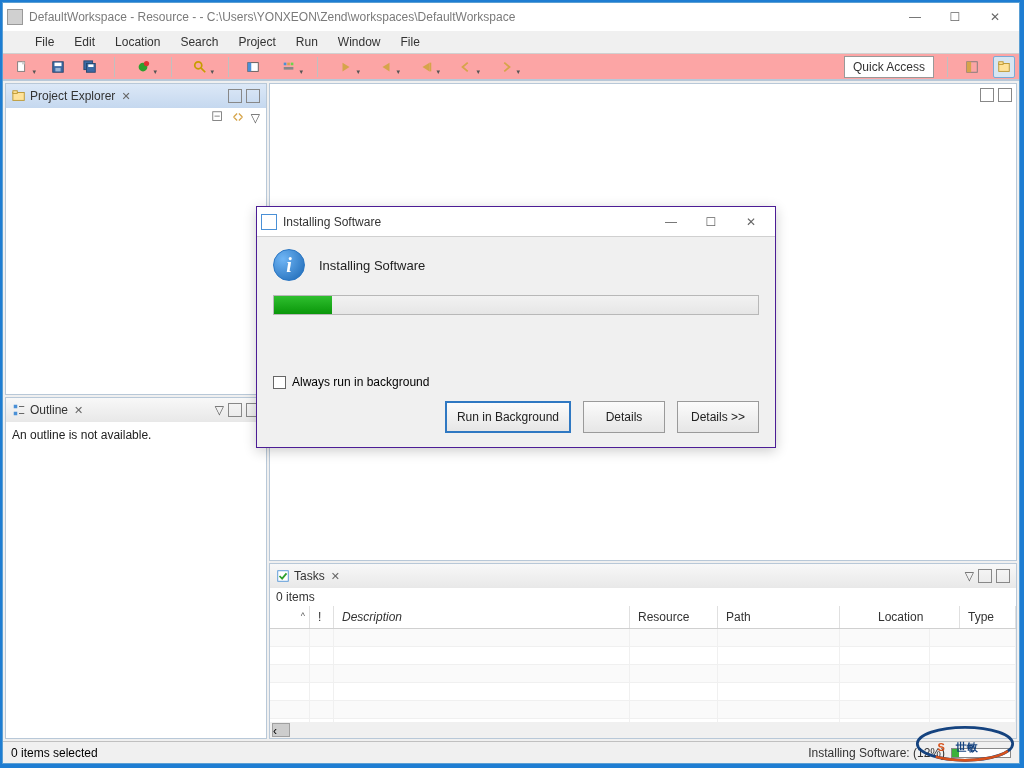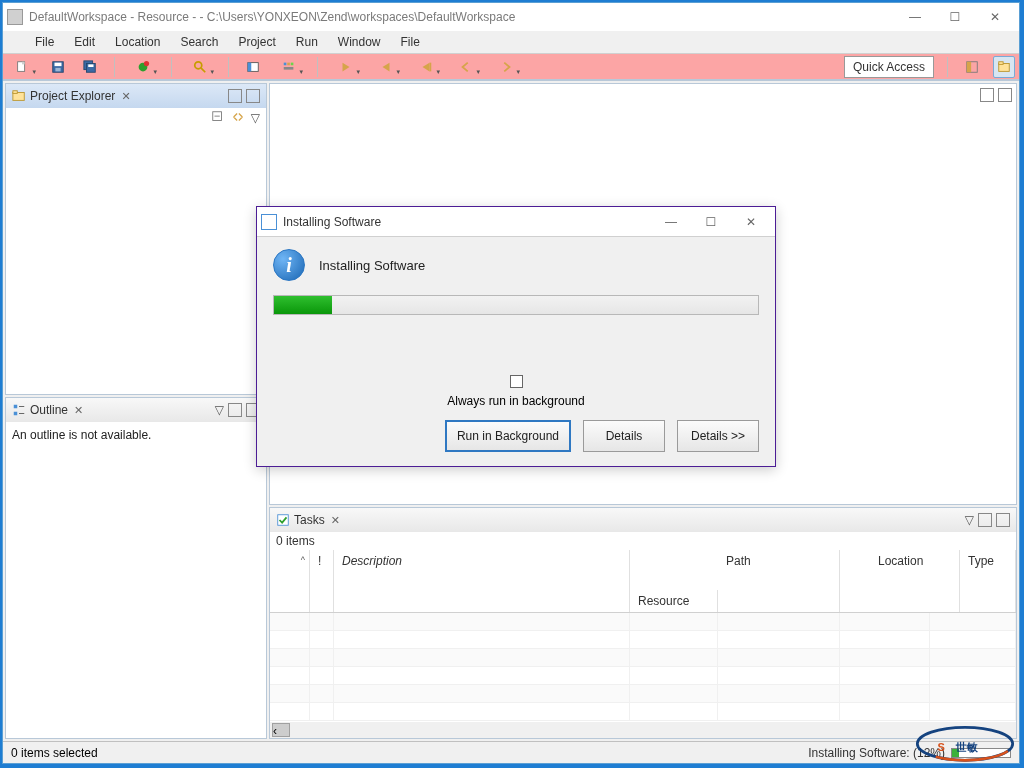--- a/index.html
+++ b/index.html
@@ -27,21 +27,21 @@
 .pane-icon { width: 14px; height: 14px; display: inline-block; }
 .pane-title { color: #333; }
 .pane-close { color: #666; cursor: pointer; font-size: 11px; padding: 0 2px;}
 .pane-tools { margin-left: auto; display: flex; gap: 4px; align-items: center;}
 .mini { width: 14px; height: 14px; border: 1px solid #888; cursor: pointer; }
 .pane-body { flex: 1; padding: 6px; color: #222; overflow: hidden; }
 .pane-subtools { height: 20px; display: flex; align-items: center; justify-content: flex-end; padding: 0 6px; gap: 6px; }
 .right-col { flex: 1; display: flex; flex-direction: column; gap: 2px; }
 .editor-area { flex: 1; background: #fff; border: 1px solid #b8c8d8; position: relative;}
 .editor-area .pane-tools { position: absolute; right: 4px; top: 4px;}
-.tasks-pane { height: 232px; }
+.tasks-pane { height: 176px; }
 .tasks-count { padding: 2px 6px; color: #333; }
 .table { flex: 1; position: relative; overflow: hidden;}
 .thead { display: flex; background: #fff; border-bottom: 1px solid #d0d0d0; }
 .th { border-right: 1px solid #e0e0e0; padding: 4px 8px; color: #333; background: #fff; cursor: pointer; position: relative;}
 .th.sort::after { content: "^"; font-size: 9px; color: #555; position: absolute; right: 4px; top: 5px;}
 .tbody { position: relative; }
 .trow { display: flex; height: 18px; }
 .trow:nth-child(odd) { background: #fafafa; }
 .td { border-right: 1px solid #f0f0f0; border-bottom: 1px solid #f0f0f0; }
 .hscroll { height: 16px; background: #f0f0f0; display: flex; align-items: center; }
@@ -51,21 +51,21 @@
 .prog-mini { width: 60px; height: 10px; border: 1px solid #888; background: #fff; position: relative; }
 .prog-mini .fill { position: absolute; left: 0; top: 0; bottom: 0; width: 12%; background: #3bb13b; }
 
 .dialog { left: 256px; top: 206px; width: 520px; background: #f0f0f0; border: 1px solid #4c1d95; box-shadow: 0 3px 12px rgba(0,0,0,.2); }
 .dialog .titlebar { background: #fff; color: #333; border-bottom: 1px solid #d0d0d0; height: 30px;}
 .dialog-body { padding: 12px 16px 14px 16px; }
 .dlg-row { display: flex; align-items: center; gap: 14px; margin-bottom: 14px; }
 .info-icon { width: 32px; height: 32px; border-radius: 50%; background: radial-gradient(circle at 30% 30%, #6fb5f5, #1a66b3); display: flex; align-items: center; justify-content: center; color: #fff; font-family: Georgia, serif; font-style: italic; font-weight: bold; font-size: 20px; border: 1px solid #2a76c3;}
 .progress { height: 20px; border: 1px solid #b8b8b8; background: linear-gradient(#f2f2f2,#e6e6e6); position: relative; margin-bottom: 60px;}
 .progress .bar { position: absolute; left: 0; top: 0; bottom: 0; background: linear-gradient(#2fbf2f,#0a970a); }
-.chk-row { display: flex; align-items: center; gap: 6px; margin-bottom: 12px; flex-direction: column; }
+.chk-row { display: flex; align-items: center; gap: 6px; margin-bottom: 12px; }
 .chk { width: 13px; height: 13px; border: 1px solid #666; background: #fff; cursor: pointer; }
 .btn-row { display: flex; gap: 12px; justify-content: flex-end; }
 .btn { min-width: 82px; height: 32px; padding: 0 10px; border: 1px solid #9a9a9a; background: linear-gradient(#fbfbfb,#e6e6e6); color: #222; display: flex; align-items: center; justify-content: center; cursor: pointer; }
 .btn.primary { border: 2px solid #2f78c2; }
 
 .watermark { position: absolute; right: 4px; bottom: 2px; width: 110px; height: 50px; pointer-events: none; opacity: .95;}
 .watermark svg { width: 100%; height: 100%; }
 
 svg.i { width: 14px; height: 14px; }
 </style>
@@ -269,21 +269,21 @@
             <span class="mini"></span>
             <span class="mini"></span>
           </div>
         </div>
         <div class="tasks-count">0 items</div>
         <div class="table">
           <div class="thead">
             <div class="th sort" style="width:40px;"></div>
             <div class="th" style="width:24px;">!</div>
             <div class="th" style="width:296px;font-style:italic;">Description</div>
-            <div class="th" style="width:88px;margin-top:40px;">Resource</div>
+            <div class="th" style="width:88px;">Resource</div>
             <div class="th" style="width:122px;">Path</div>
             <div class="th" style="width:90px;margin-left:30px;">Location</div>
             <div class="th" style="flex:1;">Type</div>
           </div>
           <div class="tbody">
             <div class="trow">
                 <div class="td" style="width:40px;"></div>
                 <div class="td" style="width:24px;"></div>
                 <div class="td" style="width:296px;"></div>
                 <div class="td" style="width:88px;"></div>

